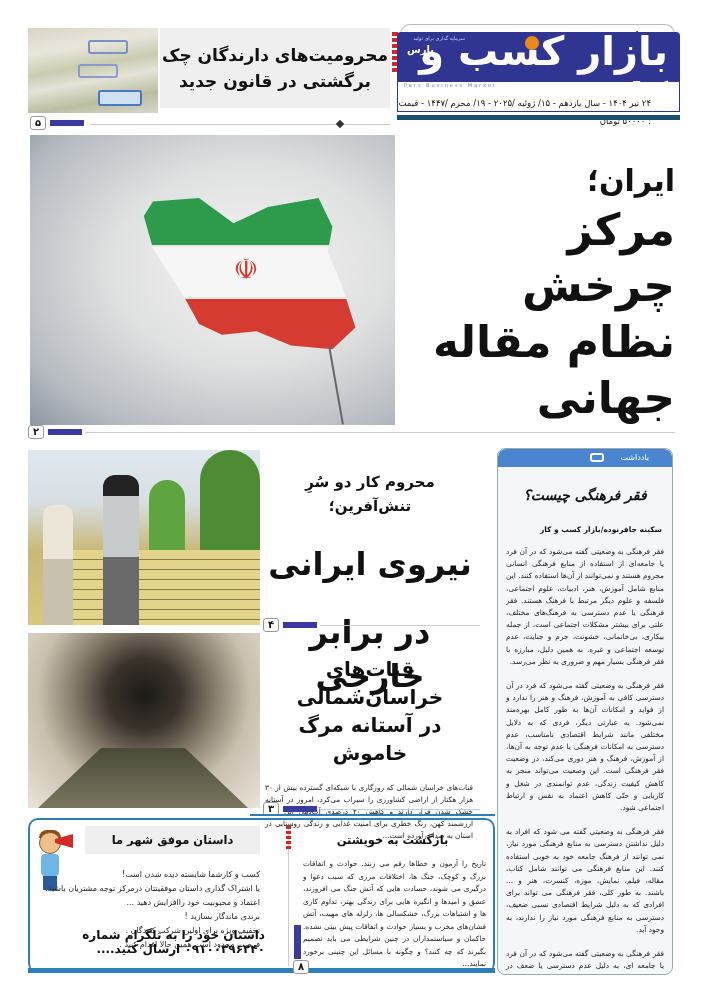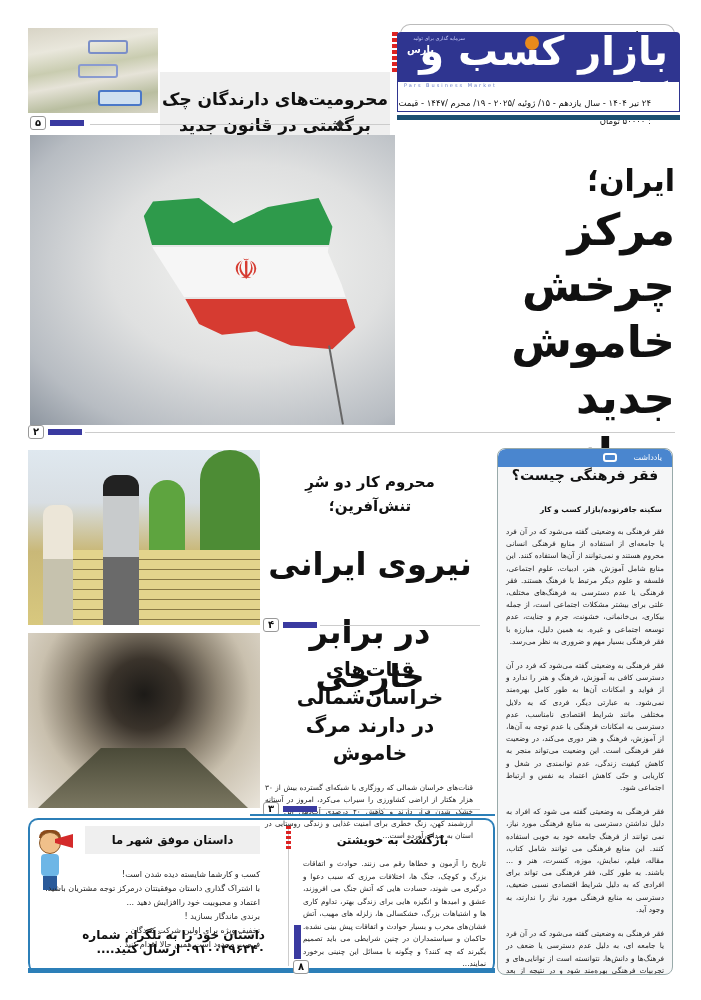--- a/index.html
+++ b/index.html
@@ -12,21 +12,21 @@
   .mast-logo .logo-text { position: absolute; right: 12px; top: -4px; font-size: 40px; font-weight: bold; color: #fff; direction: rtl; letter-spacing: -1px; font-family: "DejaVu Sans", sans-serif; }
   .mast-logo .logo-dot { position: absolute; left: 128px; top: 4px; width: 14px; height: 14px; background: #e88a1c; border-radius: 50%; }
   .mast-logo .pars { position: absolute; left: 10px; top: 12px; font-size: 10px; color: #fff; font-weight: bold; }
   .mast-logo .slogan { position: absolute; right: 215px; top: 3px; font-size: 5px; color: #cfd2ff; }
   .mast-sub { left: 397px; top: 82px; width: 283px; height: 12px; background: #fff; border-left: 1px solid #2f3590; border-right: 1px solid #2f3590; font-size: 5px; color: #6a7dc8; letter-spacing: 2px; padding-left: 6px; }
   .mast-date { left: 397px; top: 94px; width: 283px; height: 18px; font-size: 8.5px; direction: rtl; padding-right: 28px; line-height: 18px; border: 1px solid #2f3590; border-top: none; }
   .mast-bar { left: 397px; top: 115px; width: 283px; height: 5px; background: #1b4f72; }
   .red-dots { left: 392px; top: 32px; width: 6px; height: 40px; background: repeating-linear-gradient(#d22 0 4px, transparent 4px 6px); }
 
   
-  .teaser-box { left: 160px; top: 28px; width: 230px; height: 80px; background: #efefef; display:flex; align-items:center; justify-content:center;margin-top:44px; }
+  .teaser-box { left: 160px; top: 28px; width: 230px; height: 80px; background: #efefef; display:flex; align-items:center; justify-content:center; }
   .teaser-box .t { font-size: 17px; font-weight: bold; direction: rtl; text-align: center; line-height: 26px; }
   .check-img { left: 28px; top: 28px; width: 130px; height: 85px; background: linear-gradient(170deg, #d8d4c6 0%, #e9e7dc 25%, #c9ccb0 45%, #e6e3d8 60%, #b9bea0 80%, #d8d6c8 100%); }
   .check-img .stamp1 { position:absolute; left: 60px; top: 12px; width: 40px; height: 14px; border: 2px solid #7b8fc8; border-radius: 3px; }
   .check-img .stamp2 { position:absolute; left: 50px; top: 36px; width: 40px; height: 14px; border: 2px solid #8a9bd0; border-radius: 3px; }
   .check-img .stamp3 { position:absolute; left: 70px; top: 62px; width: 44px; height: 16px; border: 2px solid #4a78c8; border-radius: 3px; background:#cfe0f0; }
   .pagenum { width: 16px; height: 14px; border: 1px solid #999; border-radius: 3px; background: #fff; font-size: 10px; font-weight: bold; text-align: center; line-height: 12px; }
   .brandtag { height: 6px; width: 34px; background: #3a3aa0; }
   .rule { height: 1px; background: #ccc; }
   .diamond { width: 6px; height: 6px; background: #333; transform: rotate(45deg); }
 
@@ -54,23 +54,23 @@
 
   .story2 { left: 265px; top: 470px; width: 210px; direction: rtl; text-align: center; }
   .story2 .kicker { font-size: 15px; font-weight: bold; line-height: 24px; }
   .story2 .title { font-size: 32px; font-weight: bold; line-height: 44px; margin-top: 24px; }
   .story3 { left: 265px; top: 655px; width: 210px; direction: rtl; text-align: center; }
   .story3 .title { font-size: 20px; font-weight: bold; line-height: 28px; }
   .story3-body { left: 265px; top: 748px; width: 208px; font-size: 7.3px; line-height: 12px; direction: rtl; text-align: justify; color: #222; margin-top: 34px; }
 
   
   .note-box { left: 497px; top: 448px; width: 176px; height: 527px; border: 1px solid #9aa; border-radius: 8px; background: #f5f6f7; overflow: hidden; }
-  .note-tab { height: 18px; background: #4a86cf; border-radius: 8px 8px 0 0; color: #fff; font-size: 8px; direction: rtl; padding-right: 10px; line-height: 18px; display: flex; gap: 16px; }
+  .note-tab { height: 18px; background: #4a86cf; border-radius: 8px 8px 0 0; color: #fff; font-size: 8px; direction: rtl; padding-right: 23px; line-height: 18px; display: flex; gap: 16px; }
   .note-tab .icon { width: 14px; height: 9px; border: 2px solid #fff; border-radius: 3px; margin-top: 4px; }
-  .note-title { font-size: 14px; font-weight: bold; text-align: center; direction: rtl; margin-top: 0; }
+  .note-title { font-size: 14px; font-weight: bold; text-align: center; direction: rtl; margin-top: 20px; font-style: italic; }
   .note-author { font-size: 7.5px; font-weight: bold; direction: rtl; padding-right: 10px; margin-top: 22px; }
   .note-p { font-size: 7.4px; line-height: 12.2px; direction: rtl; text-align: justify; padding: 0 8px; margin-top: 12px; color: #222; }
 
   
   .bottom-box { left: 28px; top: 818px; width: 467px; height: 155px; border: 2px solid #2c7fb8; border-radius: 10px; border-bottom: none; }
   .bottom-bar { left: 28px; top: 968px; width: 467px; height: 5px; background: #2c7fb8; }
   .ad-head { left: 85px; top: 826px; width: 175px; height: 28px; background: #efefef; font-size: 11.5px; font-weight: bold; text-align: center; line-height: 28px; direction: rtl; }
   .ad-body { left: 40px; top: 868px; width: 220px; font-size: 8px; line-height: 14px; direction: rtl; color: #222; }
   .ad-cta { left: 35px; top: 928px; width: 230px; font-size: 12px; font-weight: bold; direction: rtl; }
   .mascot { left: 35px; top: 830px; width: 38px; height: 60px; }
@@ -125,21 +125,21 @@
     <div class="w">
         <span class="emblem">☫</span>
       </div>
     <div class="r"></div>
   </div>
   <div class="pin"></div>
 </div>
 <div class="abs main-head">
   <div class="kicker">ایران؛</div>
   <div class="title">مرکز چرخش</div>
-  <div class="title">خاموش جدید</div>
+  <div class="title">نظام مقاله</div>
   <div class="title">جهانی</div>
 </div>
 <div class="abs pagenum" style="left:28px;top:425px;">۲</div>
 <div class="abs brandtag" style="left:48px;top:429px;"></div>
 <div class="abs rule" style="left:85px;top:432px;width:590px;"></div>
 
 <div class="abs workers-img">
   <div class="tree"></div>
   <div class="tree2"></div>
   <div class="wall"></div>
@@ -153,21 +153,21 @@
 </div>
 <div class="abs pagenum" style="left:263px;top:618px;">۴</div>
 <div class="abs brandtag" style="left:283px;top:622px;"></div>
 <div class="abs rule" style="left:320px;top:625px;width:160px;"></div>
 
 <div class="abs qanat-img">
   <div class="water"></div>
 </div>
 <div class="abs story3">
   <div class="title">قنات‌های خراسان‌شمالی</div>
-  <div class="title">در دارند مرگ خاموش</div>
+  <div class="title">در آستانه مرگ خاموش</div>
 </div>
 <div class="abs story3-body">قنات‌های خراسان شمالی که روزگاری با شبکه‌ای گسترده بیش از ۳۰ هزار هکتار از اراضی کشاورزی را سیراب می‌کرد، امروز در آستانه خشک شدن قرار دارند و کاهش ۴۰ درصدی آب‌دهی این منابع ارزشمند کهن، زنگ خطری برای امنیت غذایی و زندگی روستایی در استان به صدا درآورده است...</div>
 <div class="abs pagenum" style="left:263px;top:802px;">۳</div>
 <div class="abs brandtag" style="left:283px;top:806px;"></div>
 <div class="abs rule" style="left:320px;top:809px;width:160px;"></div>
 <div class="abs" style="left:250px;top:814px;width:245px;height:2px;background:#2c7fb8;"></div>
 
 <div class="abs note-box">
   <div class="note-tab">
     <span>یادداشت</span>

